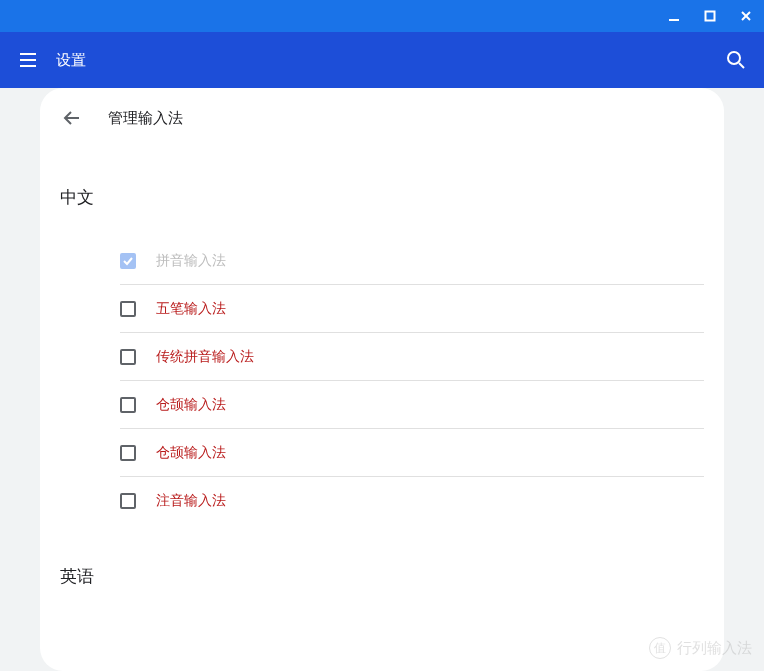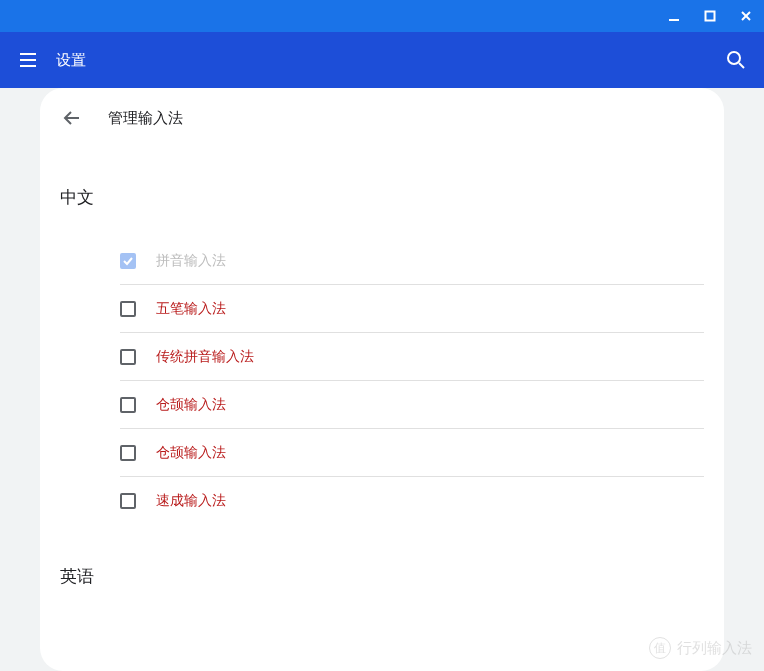--- a/index.html
+++ b/index.html
@@ -236,21 +236,21 @@
     <div class="ime-row">
       <div class="checkbox">
         
       </div>
       <span class="ime-label">仓颉输入法</span>
     </div>
     <div class="ime-row">
       <div class="checkbox">
         
       </div>
-      <span class="ime-label">速成输入法</span>
+      <span class="ime-label">注音输入法</span>
     </div>
   </div>
 
   <div class="section-label">英语</div>
 </div>
 
 <div class="watermark">
   <div class="watermark-circle">值</div>
   <span>行列输入法</span>
 </div>

